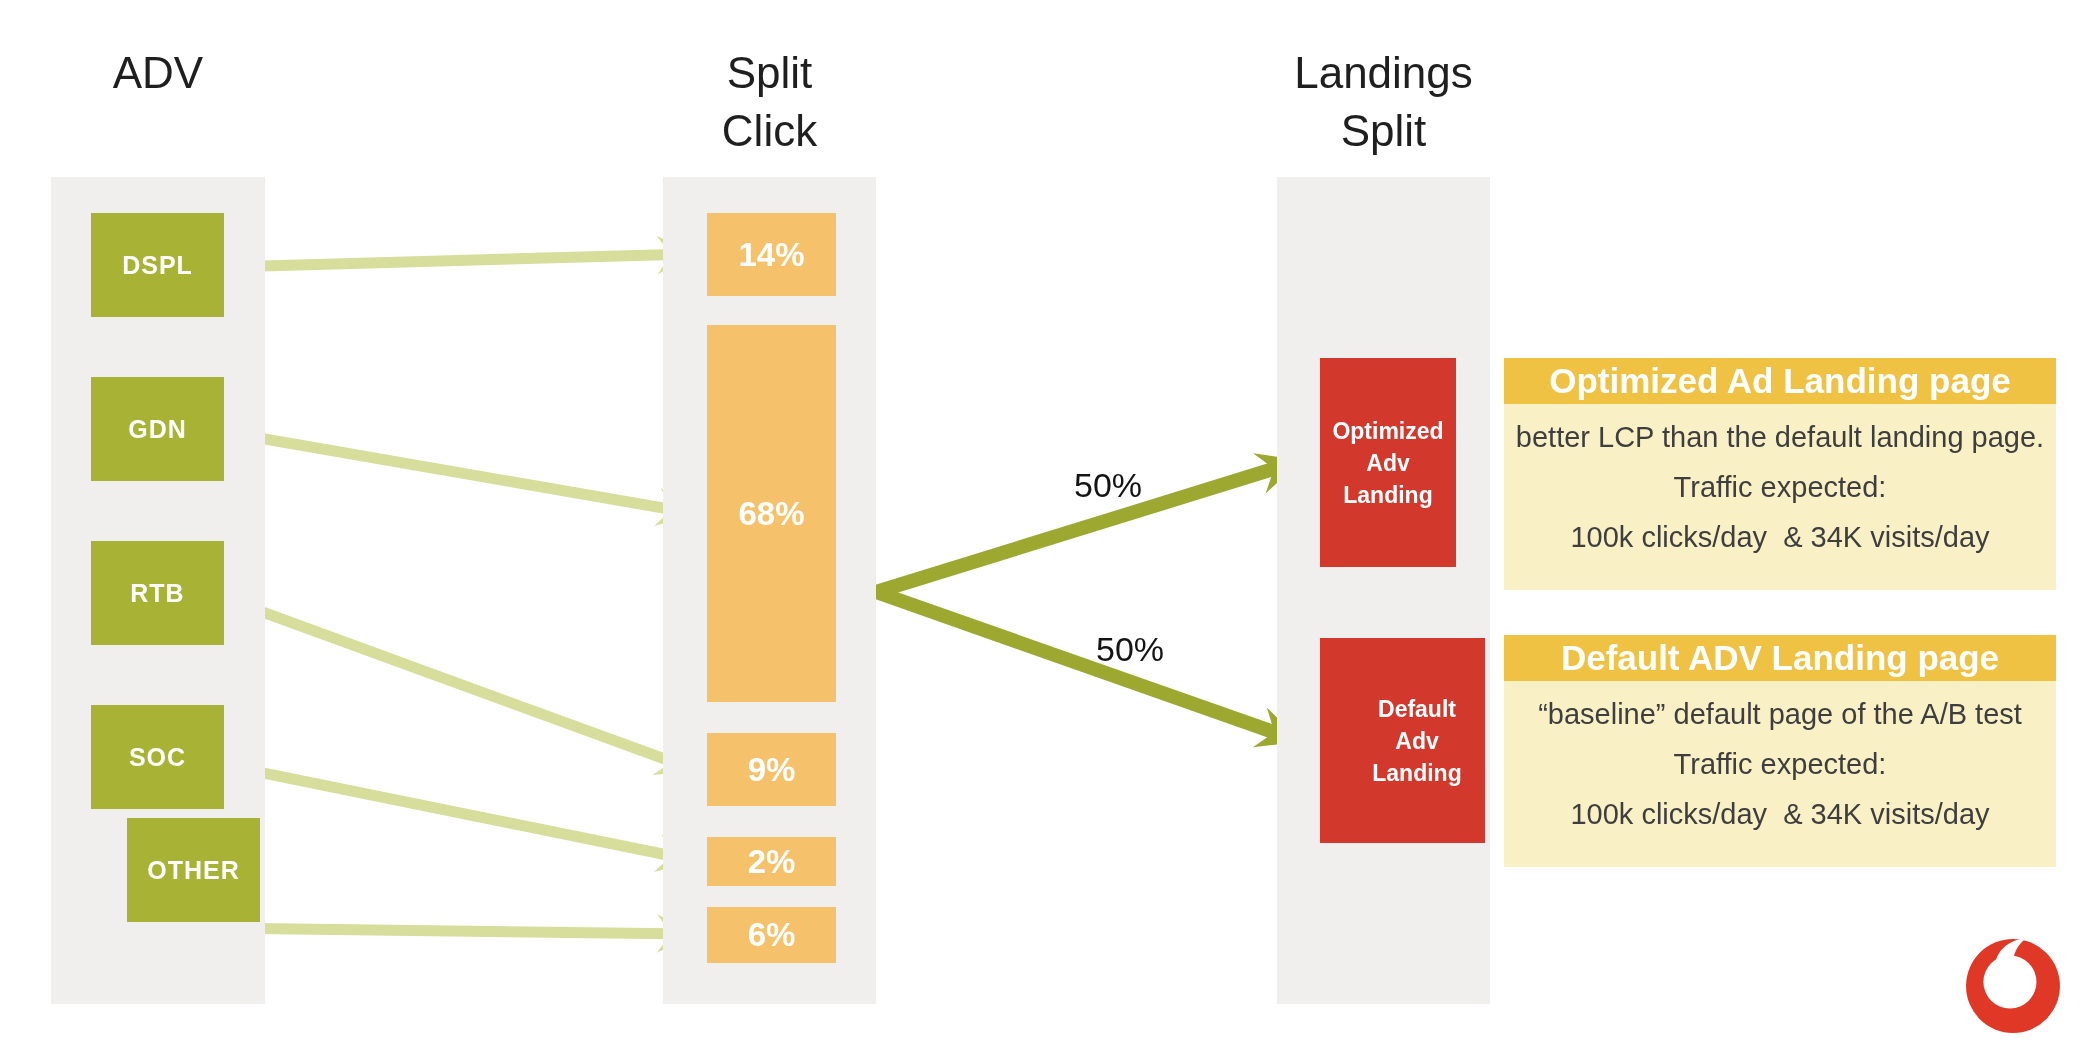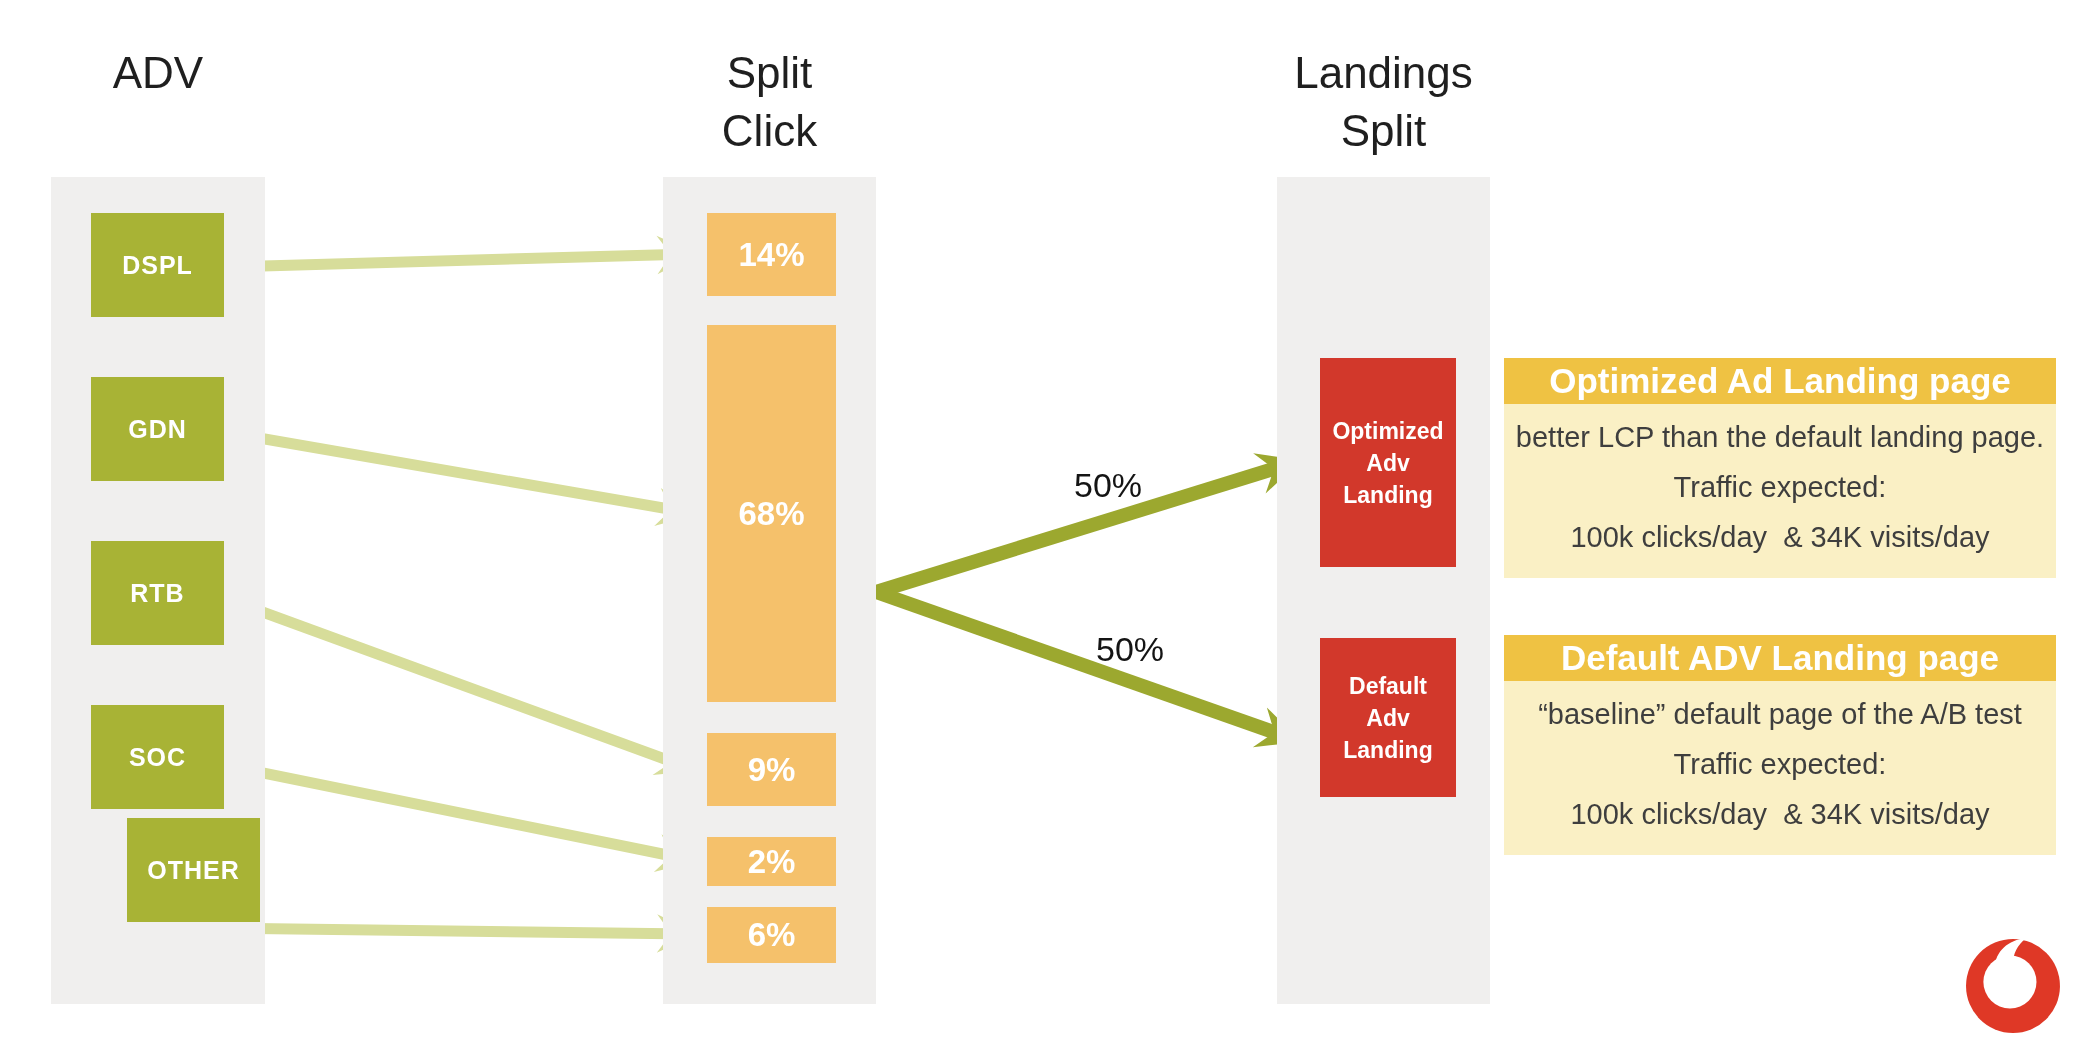--- a/index.html
+++ b/index.html
@@ -40,30 +40,30 @@
     position:absolute;width:140px;text-align:center;color:#141414;font-size:34px;
   }
   .split-label-top{left:1038px;top:466px;}
   .split-label-bottom{left:1060px;top:630px;}
   .landing{
     position:absolute;left:1320px;width:136px;background:#d2382b;
     color:#ffffff;font-weight:bold;font-size:23px;line-height:32px;text-align:center;
     display:flex;align-items:center;justify-content:center;white-space:pre-line;
   }
   .landing-optimized{top:358px;height:209px;}
-  .landing-default{top:638px;height:159px;}
+  .landing-default{top:638px;height:205px;padding-left:29px;}
   .card{position:absolute;left:1504px;width:552px;}
   .card-1{top:358px;} .card-2{top:635px;}
   .card-header{
     height:46px;background:#efc243;color:#ffffff;font-weight:bold;font-size:35px;
     display:flex;align-items:center;justify-content:center;
   }
   .card-body{
     background:#faf0c5;color:#3e3e3e;font-size:29px;line-height:50px;
-    text-align:center;padding:8px 10px 16px;
+    text-align:center;padding:8px 10px 28px;
   }
   .card-line{white-space:pre-wrap;}
   .logo{position:absolute;left:1964px;top:937px;width:98px;height:98px;}
 </style>
 </head>
 <body>
 
 <div class="stage">
 
   <svg class="arrows" width="2090" height="1040" viewBox="0 0 2090 1040">

